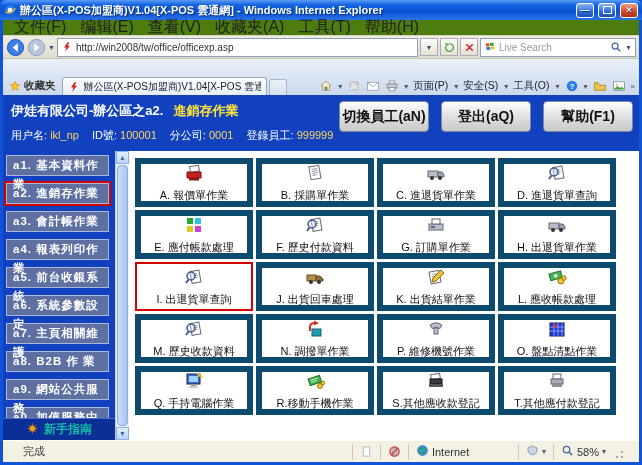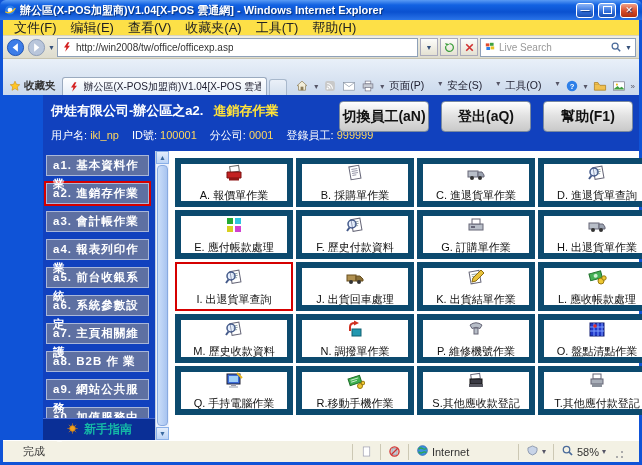--- a/index.html
+++ b/index.html
@@ -11,21 +11,21 @@
     background:linear-gradient(180deg,#5A9BF4 0%,#1262E2 25%,#0A51D0 60%,#2A74E8 100%);
     border-radius:6px 6px 0 0;color:#fff;font-size:11px;font-weight:bold;gap:4px;
     text-shadow:1px 1px 1px #03307a;}
   .titlebar .title{flex:1;white-space:nowrap;overflow:hidden;}
   .winbtn{width:18px;height:15px;border:1px solid #fff;border-radius:3px;display:flex;
     align-items:center;justify-content:center;color:#fff;font-size:9px;font-weight:bold;
     background:linear-gradient(180deg,#8AB4F8,#2E6CD8 60%,#1A4FB0);box-sizing:border-box;line-height:1;}
   .winbtn.close{background:linear-gradient(180deg,#F0A088,#D84C28 55%,#B03010);}
   .restore-glyph{width:7px;height:6px;border:1px solid #fff;display:block;}
   
-  .menubar{height:15px;background:#fde047;display:flex;align-items:center;font-size:13px;color:#222;
+  .menubar{height:15px;background:#4d7c0f;display:flex;align-items:center;font-size:16px;color:#222;
     border-bottom:1px solid #d8d4c0;padding-left:4px;}
   .menu-item{padding:0 7px;}
   
   .addrbar{height:22px;background:linear-gradient(#EEEDE3,#DEDCCE);display:flex;align-items:center;
     padding:0 3px;gap:2px;border-bottom:1px solid #c8c4b0;}
   .navbtn{width:19px;height:19px;}
   .navbtn svg{width:19px;height:19px;display:block;}
   .caret{font-size:7px;color:#35507a;line-height:1;}
   .addr-field{flex:1;height:17px;background:#fff;border:1px solid #8EA0B8;display:flex;align-items:center;
     padding:0 3px;gap:3px;font-size:10px;color:#333;min-width:0;}
@@ -43,24 +43,24 @@
     padding:0 2px;font-size:10.5px;color:#223;}
   .fav-btn{display:flex;align-items:center;gap:3px;padding:0 6px 2px 4px;font-weight:bold;color:#333;}
   .tab{width:205px;height:18px;display:flex;align-items:center;gap:4px;padding:0 5px;
     background:linear-gradient(#FDFEFF,#E6EEF8);border:1px solid #9AAABF;border-bottom:none;
     border-radius:3px 3px 0 0;box-sizing:border-box;}
   .tab .tab-title{white-space:nowrap;overflow:hidden;font-size:10px;}
   .tab-stub{width:16px;height:15px;background:linear-gradient(#EAF0F8,#D4E0EE);border:1px solid #A8B8CC;
     border-bottom:none;border-radius:3px 3px 0 0;margin-left:2px;}
   .cmd-icons{margin-left:auto;display:flex;align-items:center;gap:5px;padding-right:2px;padding-bottom:2px;}
   .cmd-ic svg{width:14px;height:14px;display:block;}
-  .cmd-text{font-size:10.5px;color:#223;display:flex;gap:14px;}
+  .cmd-text{font-size:10.5px;color:#223;display:flex;align-items:center;gap:6px;}
   .chev{font-size:8px;color:#556;}
   
-  .page{flex:1;background:#1141BE;position:relative;display:flex;flex-direction:column;min-height:0;margin-left:40px;}
+  .page{flex:1;background:#1141BE;position:relative;display:flex;flex-direction:column;min-height:0;}
   .page-header{height:56px;position:relative;padding:7px 6px 0 8px;box-sizing:border-box;flex:none;}
   .hdr-line1{font-size:13px;font-weight:bold;color:#fff;}
   .hdr-line1 .hl{color:#FFE23A;margin-left:10px;}
   .hdr-line2{margin-top:8px;font-size:11px;color:#fff;}
   .hdr-line2 .uv{color:#FFD75E;margin-right:10px;}
   .hdr-buttons{position:absolute;right:6px;top:6px;display:flex;gap:12px;}
   .hdr-btn{width:88px;height:29px;font-size:14px;font-weight:bold;color:#111;
     background:linear-gradient(#ffffff,#e3e3e3 45%,#c9c9c9);border:1px solid #7A8AA0;border-radius:4px;
     display:flex;align-items:center;justify-content:center;box-shadow:inset 0 1px 0 #fff;}
   .page-body{flex:1;display:flex;position:relative;min-height:0;}

